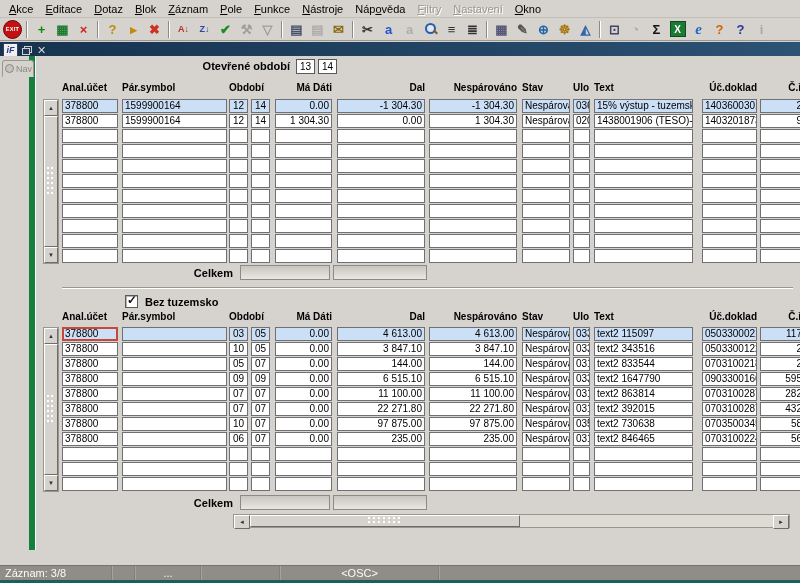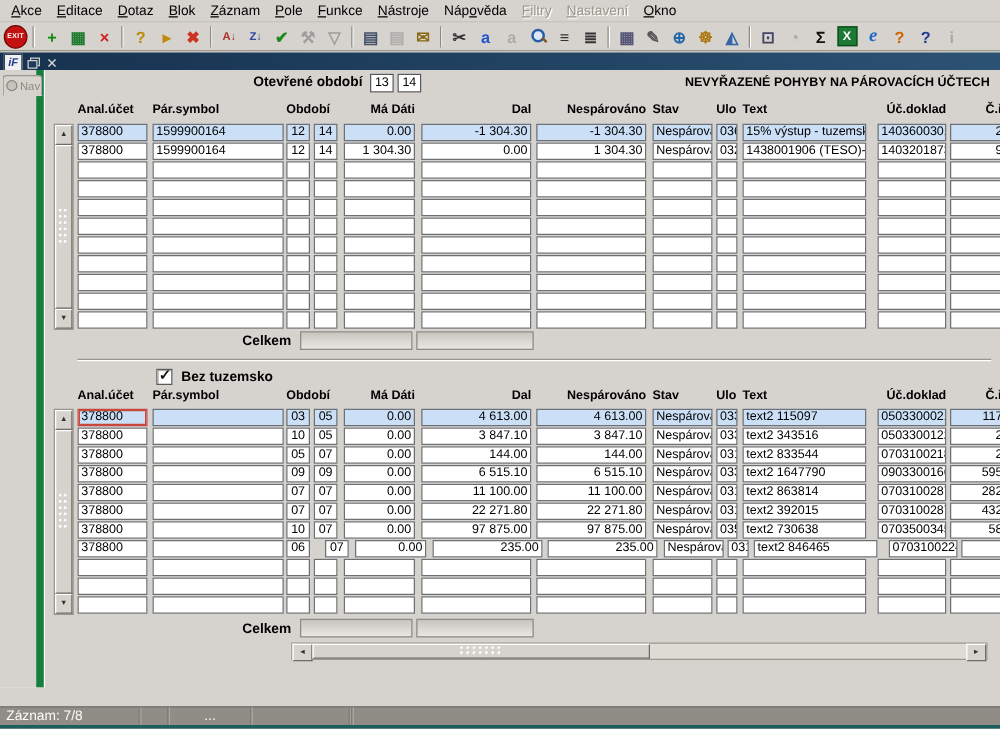--- a/index.html
+++ b/index.html
@@ -173,21 +173,20 @@
     <div class="navstrip">
       <div class="navtab">
         <span class="navdot"></span>
         <span>Nav</span>
       </div>
     </div>
 
     <div class="lbl b" style="left:150px;top:4px;width:140px;text-align:right;">Otevřené období</div>
     <div class="pfield" style="left:296px;top:3px;">13</div>
     <div class="pfield" style="left:318px;top:3px;">14</div>
-    <div class="btitle" style="left:548px;top:5px;">NEVYŘAZENÉ POHYBY NA PÁROVACÍCH ÚČTECH</div>
 
     <div class="hdr" id="hdr1" style="top:26px;">
         <span style="width: 56px; margin-right: 4px; text-align: left;">Anal.účet</span>
         <span style="width: 105px; margin-right: 2px; text-align: left;">Pár.symbol</span>
         <span style="width: 41px; margin-right: 5px; text-align: left;">Období</span>
         <span style="width: 57px; margin-right: 5px; text-align: right;">Má Dáti</span>
         <span style="width: 88px; margin-right: 4px; text-align: right;">Dal</span>
         <span style="width: 88px; margin-right: 5px; text-align: right;">Nespárováno</span>
         <span style="width: 48px; margin-right: 3px; text-align: left;">Stav</span>
         <span style="width: 17px; margin-right: 4px; text-align: left;">Ulo</span>
@@ -219,21 +218,21 @@
         </div>
         <div class="trow">
           <div class="cell" style="width: 56px; margin-right: 4px;">378800</div>
           <div class="cell" style="width: 105px; margin-right: 2px;">1599900164</div>
           <div class="cell ctr" style="width: 19px; margin-right: 3px;">12</div>
           <div class="cell ctr" style="width: 19px; margin-right: 5px;">14</div>
           <div class="cell num" style="width: 57px; margin-right: 5px;">1 304.30</div>
           <div class="cell num" style="width: 88px; margin-right: 4px;">0.00</div>
           <div class="cell num" style="width: 88px; margin-right: 5px;">1 304.30</div>
           <div class="cell" style="width: 48px; margin-right: 3px;">Nespárován</div>
-          <div class="cell" style="width: 17px; margin-right: 4px;">032</div>
+          <div class="cell" style="width: 17px; margin-right: 4px;">020</div>
           <div class="cell" style="width: 99px; margin-right: 9px;">1438001906 (TESO)-Fakt</div>
           <div class="cell" style="width: 55px; margin-right: 3px;">1403201873</div>
           <div class="cell num" style="width: 45px; margin-right: 0px;">9</div>
         </div>
         <div class="trow">
           <div class="cell" style="width: 56px; margin-right: 4px;"></div>
           <div class="cell" style="width: 105px; margin-right: 2px;"></div>
           <div class="cell ctr" style="width: 19px; margin-right: 3px;"></div>
           <div class="cell ctr" style="width: 19px; margin-right: 5px;"></div>
           <div class="cell num" style="width: 57px; margin-right: 5px;"></div>
@@ -483,21 +482,21 @@
           <div class="cell num" style="width: 88px; margin-right: 5px;">97 875.00</div>
           <div class="cell" style="width: 48px; margin-right: 3px;">Nespárován</div>
           <div class="cell" style="width: 17px; margin-right: 4px;">035</div>
           <div class="cell" style="width: 99px; margin-right: 9px;">text2 730638</div>
           <div class="cell" style="width: 55px; margin-right: 3px;">0703500345</div>
           <div class="cell num" style="width: 45px; margin-right: 0px;">58</div>
         </div>
         <div class="trow">
           <div class="cell" style="width: 56px; margin-right: 4px;">378800</div>
           <div class="cell" style="width: 105px; margin-right: 2px;"></div>
-          <div class="cell ctr" style="width: 19px; margin-right: 12px;">06</div>
+          <div class="cell ctr" style="width: 19px; margin-right: 3px;">06</div>
           <div class="cell ctr" style="width: 19px; margin-right: 5px;">07</div>
           <div class="cell num" style="width: 57px; margin-right: 5px;">0.00</div>
           <div class="cell num" style="width: 88px; margin-right: 4px;">235.00</div>
           <div class="cell num" style="width: 88px; margin-right: 5px;">235.00</div>
           <div class="cell" style="width: 48px; margin-right: 3px;">Nespárován</div>
           <div class="cell" style="width: 17px; margin-right: 4px;">031</div>
           <div class="cell" style="width: 99px; margin-right: 9px;">text2 846465</div>
           <div class="cell" style="width: 55px; margin-right: 3px;">0703100224</div>
           <div class="cell num" style="width: 45px; margin-right: 0px;">56</div>
         </div>
@@ -554,28 +553,31 @@
       <div class="hthumb">
           <div class="hdots"></div>
         </div>
       <div class="htrack"></div>
       <div class="sbtn">►</div>
     </div>
   </div>
 
   <div class="sb sb2">
     <div class="seg" style="width:111px;">
-        <span class="pad">Záznam: 7/8</span>
+        <span class="pad">Záznam: 3/8</span>
       </div>
     <div class="segsep"></div>
     <div class="seg" style="width:21px;"></div>
     <div class="segsep"></div>
     <div class="seg segc" style="width:64px;">
         <span>...</span>
       </div>
     <div class="segsep"></div>
     <div class="seg" style="width:77px;"></div>
     <div class="segsep"></div>
+    <div class="seg segc" style="width:157px;">
+        <span>&lt;OSC&gt;</span>
+      </div>
     <div class="segsep"></div>
     <div class="seg" style="flex:1;"></div>
   </div>
   <div class="teal"></div>
 </div>
 
 </body></html>

